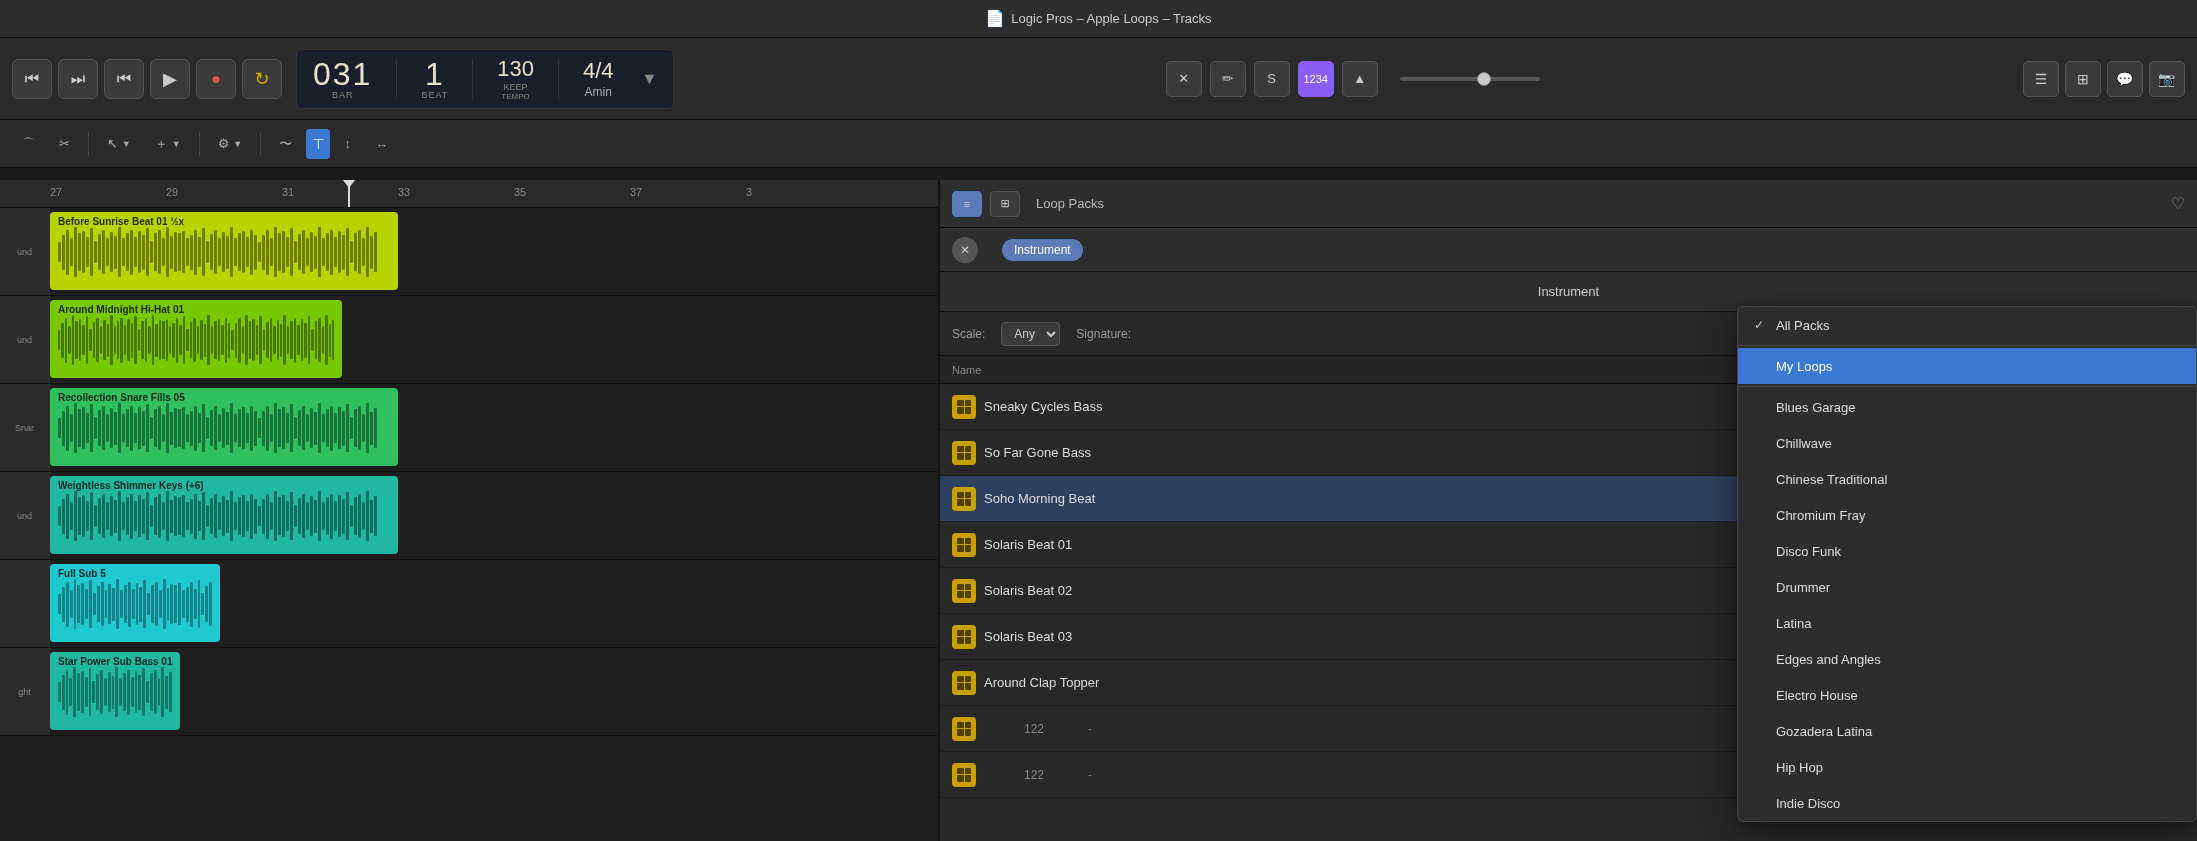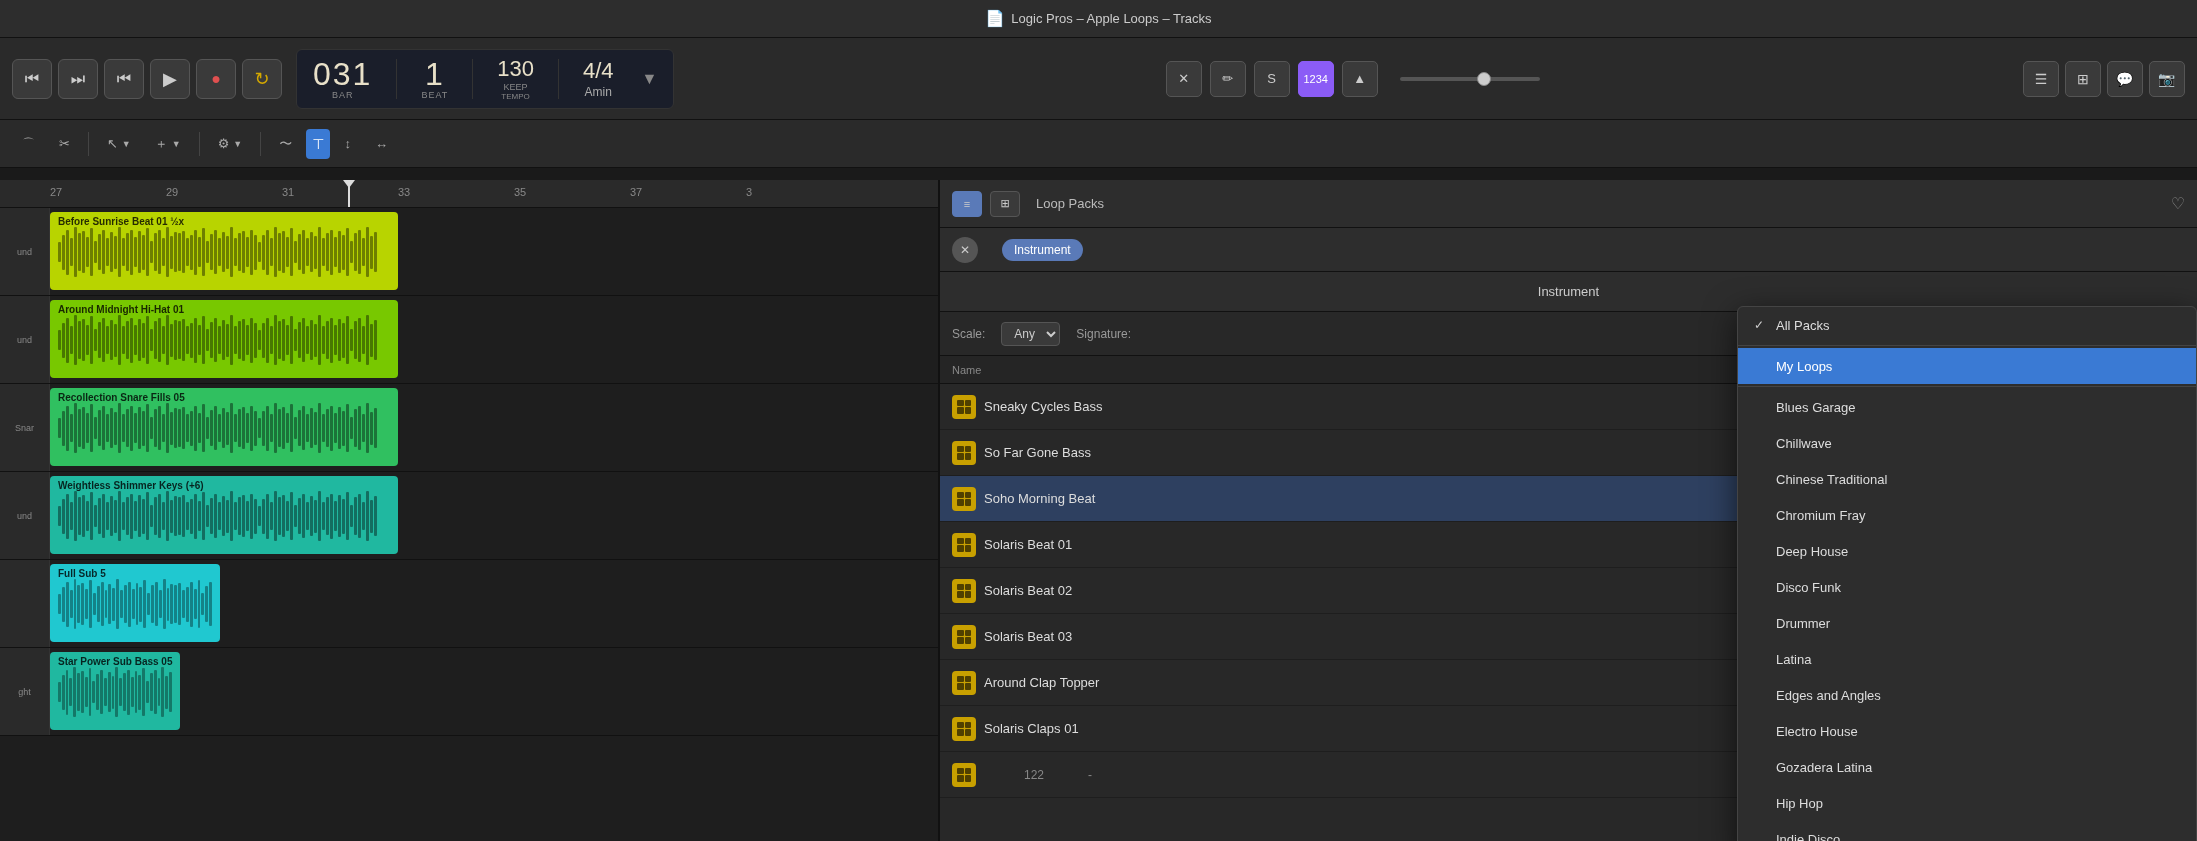--- a/index.html
+++ b/index.html
@@ -772,21 +772,21 @@
             </div>
         </div>
       </div>
     </div>
 
     <div class="track-item">
       <div class="track-header">
         <span>und</span>
       </div>
       <div class="track-body">
-        <div class="track-clip lime" style="left:0; width:348px;">
+        <div class="track-clip lime" style="left:0; width:292px;">
           <div class="clip-title">Around Midnight Hi-Hat 01</div>
           <div class="wave-bars" id="wave2">
               <div class="wave-bar" style="height: 20px; background: rgba(0, 0, 0, 0.4);"></div>
               <div class="wave-bar" style="height: 35px; background: rgba(0, 0, 0, 0.4);"></div>
               <div class="wave-bar" style="height: 45px; background: rgba(0, 0, 0, 0.4);"></div>
               <div class="wave-bar" style="height: 28px; background: rgba(0, 0, 0, 0.4);"></div>
               <div class="wave-bar" style="height: 50px; background: rgba(0, 0, 0, 0.4);"></div>
               <div class="wave-bar" style="height: 38px; background: rgba(0, 0, 0, 0.4);"></div>
               <div class="wave-bar" style="height: 42px; background: rgba(0, 0, 0, 0.4);"></div>
               <div class="wave-bar" style="height: 30px; background: rgba(0, 0, 0, 0.4);"></div>
@@ -1105,21 +1105,21 @@
         </div>
       </div>
     </div>
 
     <div class="track-item">
       <div class="track-header">
         <span>ght</span>
       </div>
       <div class="track-body">
         <div class="track-clip teal" style="left:0; width:130px;">
-          <div class="clip-title">Star Power Sub Bass 05</div>
+          <div class="clip-title">Star Power Sub Bass 01</div>
           <div class="wave-bars" id="wave6">
               <div class="wave-bar" style="height: 20px; background: rgba(0, 0, 0, 0.35);"></div>
               <div class="wave-bar" style="height: 35px; background: rgba(0, 0, 0, 0.35);"></div>
               <div class="wave-bar" style="height: 45px; background: rgba(0, 0, 0, 0.35);"></div>
               <div class="wave-bar" style="height: 28px; background: rgba(0, 0, 0, 0.35);"></div>
               <div class="wave-bar" style="height: 50px; background: rgba(0, 0, 0, 0.35);"></div>
               <div class="wave-bar" style="height: 38px; background: rgba(0, 0, 0, 0.35);"></div>
               <div class="wave-bar" style="height: 42px; background: rgba(0, 0, 0, 0.35);"></div>
               <div class="wave-bar" style="height: 30px; background: rgba(0, 0, 0, 0.35);"></div>
               <div class="wave-bar" style="height: 48px; background: rgba(0, 0, 0, 0.35);"></div>
@@ -1289,21 +1289,20 @@
       </div>
       <div class="lb-row">
         <div class="lb-row-icon" style="background:#c8a000;">
           <div class="lb-row-icon-inner">
               <span></span>
               <span></span>
               <span></span>
               <span></span>
             </div>
         </div>
-        <span class="lb-row-name">Solaris Claps 01</span>
         <span class="lb-row-tempo">122</span>
         <span class="lb-row-key">-</span>
       </div>
       <div class="lb-row">
         <div class="lb-row-icon" style="background:#c8a000;">
           <div class="lb-row-icon-inner">
               <span></span>
               <span></span>
               <span></span>
               <span></span>
@@ -1336,24 +1335,20 @@
       <div class="dd-item">
         <span class="check"></span>
         <span>Chinese Traditional</span>
       </div>
       <div class="dd-item">
         <span class="check"></span>
         <span>Chromium Fray</span>
       </div>
       <div class="dd-item">
         <span class="check"></span>
-        <span>Deep House</span>
-      </div>
-      <div class="dd-item">
-        <span class="check"></span>
         <span>Disco Funk</span>
       </div>
       <div class="dd-item">
         <span class="check"></span>
         <span>Drummer</span>
       </div>
       <div class="dd-item">
         <span class="check"></span>
         <span>Latina</span>
       </div>

